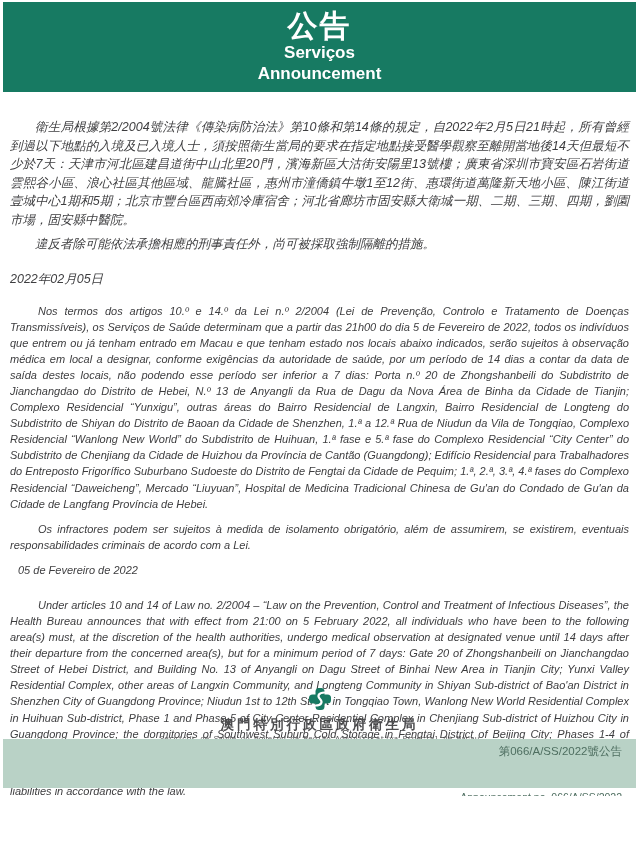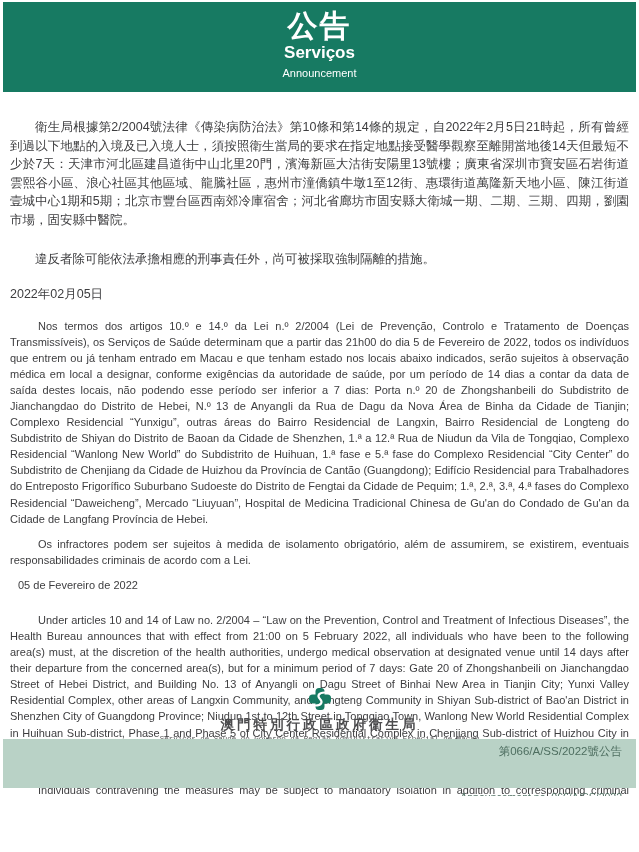--- a/index.html
+++ b/index.html
@@ -10,27 +10,27 @@
   }
   *{margin:0;padding:0;box-sizing:border-box;}
   html,body{background:#fff;}
   body{font-family:"Liberation Sans","DejaVu Sans",sans-serif;color:var(--body-text);}
   .page{position:relative;width:639px;height:796px;background:#ffffff;overflow:hidden;margin:0 auto;}
 
   
   .header{margin:2px 3px 0 3px;background:var(--header-green);color:#ffffff;text-align:center;padding:7px 0 8px 0;}
   .header .t-zh{font-size:30px;font-weight:bold;line-height:34px;letter-spacing:2px;}
   .header .t-pt{font-size:17px;font-weight:bold;line-height:20px;}
-  .header .t-en{font-size:11px;font-weight:normal;line-height:21px;}
+  .header .t-en{font-size:17px;font-weight:bold;line-height:21px;}
 
   
-  .main{padding:0 10px;}
+  .main{padding:0 10px;font-style:italic;}
   p.zh{font-size:12.5px;line-height:18.5px;text-align:justify;text-indent:2em;}
   p.zh-p1{margin-top:26px;}
-  p.zh-p2{margin-top:21px;}
+  p.zh-p2{margin-top:6px;}
   p.date-zh{font-size:12.5px;margin-top:17px;text-indent:0;}
   p.lat{font-size:11px;line-height:16.1px;text-align:justify;text-indent:28px;}
   p.pt-p1{margin-top:15px;}
   p.pt-p2{margin-top:9px;}
   p.date-pt{font-size:11px;margin-top:11px;margin-left:8px;}
   p.en-p1{margin-top:21px;}
   p.en-p2{margin-top:9px;}
   p.date-en{font-size:11px;margin-top:13px;}
 
   

